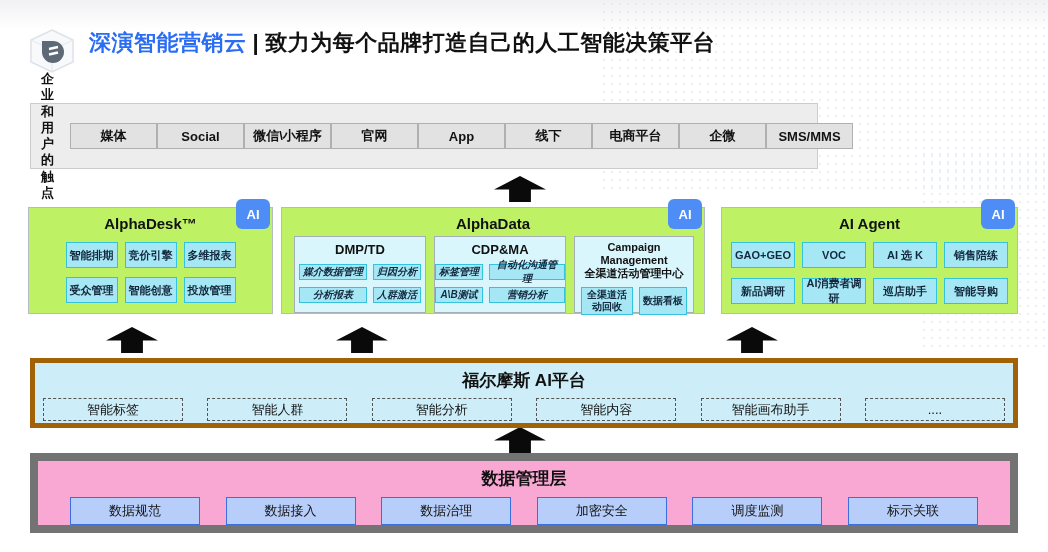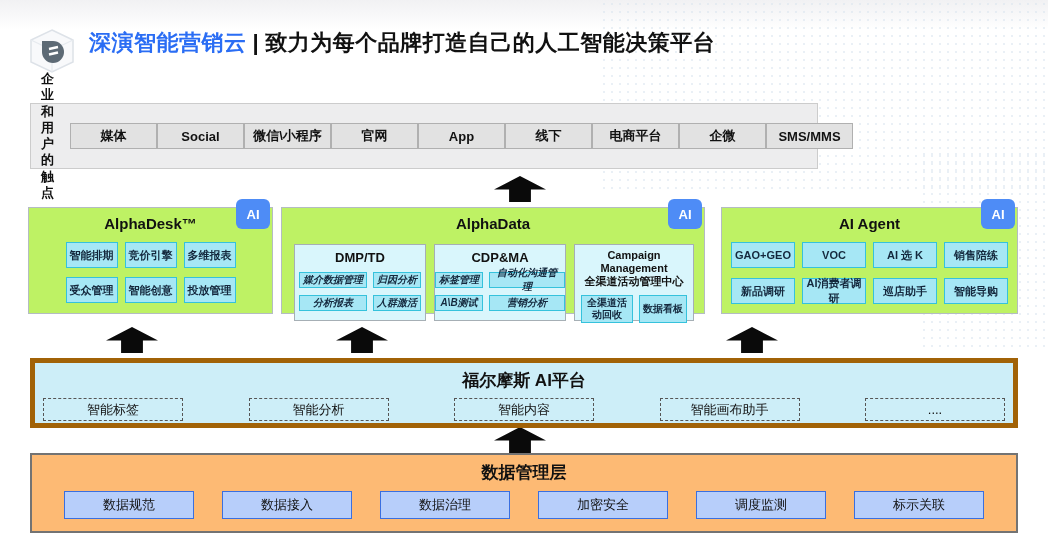--- a/index.html
+++ b/index.html
@@ -45,21 +45,21 @@
   .pg{left:721px;width:297px;}
   .badge{position:absolute;top:-9px;right:2px;width:34px;height:30px;background:#4e8cf6;color:#fff;
          border-radius:6px;display:flex;align-items:center;justify-content:center;
          font-size:13px;font-weight:bold;z-index:3;}
   .ptitle{text-align:center;font-size:15px;font-weight:bold;margin-top:7px;color:#111;}
   .grid3{margin:10px auto 0;display:grid;grid-template-columns:repeat(3,52px);gap:9px 7px;justify-content:center;}
   .grid4{margin:10px auto 0;display:grid;grid-template-columns:repeat(4,64px);gap:10px 7px;justify-content:center;}
   .chip{background:#a6e7f5;border:1px solid #35c2dc;box-sizing:border-box;height:26px;
         display:flex;align-items:center;justify-content:center;font-size:11px;font-weight:bold;
         color:#14283d;text-align:center;}
-  .sub{position:absolute;top:28px;height:77px;background:#d9f6fc;border:1px solid #a6afb5;box-sizing:border-box;margin-top:8px;}
+  .sub{position:absolute;top:28px;height:77px;background:#d9f6fc;border:1px solid #a6afb5;box-sizing:border-box;}
   .sub1{left:12px;width:132px;}
   .sub2{left:152px;width:132px;}
   .sub3{left:292px;width:120px;}
   .stitle{text-align:center;font-size:13px;font-weight:bold;margin-top:5px;}
   .stitle2{text-align:center;font-size:11px;font-weight:bold;margin-top:4px;line-height:1.2;white-space:pre-line;}
   .sgrid{margin:7px auto 0;display:grid;grid-template-columns:auto auto;gap:7px 6px;justify-content:center;font-style:italic;}
   .schip{background:#a6e7f5;border:1px solid #35c2dc;box-sizing:border-box;padding:2px 3px;
          font-size:10px;font-weight:bold;color:#14283d;display:flex;align-items:center;justify-content:center;
          text-align:center;height:16px;}
   .sgrid2{margin:6px auto 0;display:grid;grid-template-columns:52px 48px;gap:6px;justify-content:center;}
@@ -67,21 +67,21 @@
 
   
   .band{position:absolute;left:30px;width:988px;box-sizing:border-box;}
   .ai-band{top:358px;height:70px;background:#cdeef8;border:5px solid #a16207;}
   .btitle{text-align:center;font-size:17px;font-weight:bold;margin-top:6px;color:#111;}
   .drow{display:flex;justify-content:space-between;padding:0 8px;margin-top:6px;}
   .dbox{width:140px;height:23px;border:1px dashed #555;box-sizing:border-box;
         display:flex;align-items:center;justify-content:center;font-size:13px;color:#111;}
 
   
-  .dl-band{top:453px;height:80px;background:#fdba74;border:2px solid #737373;}
+  .dl-band{top:453px;height:80px;background:#f9a8d4;border:8px solid #737373;}
   .brow{display:flex;justify-content:space-between;padding:0 32px;margin-top:7px;}
   .bbox{width:130px;height:28px;background:#b7cefa;border:1px solid #3a6fe0;box-sizing:border-box;
         display:flex;align-items:center;justify-content:center;font-size:13px;color:#111;}
 </style>
 </head>
 <body>
 
 <div class="stage">
   <div class="topfade"></div>
   <div class="dots dots-a"></div>
@@ -178,20 +178,21 @@
       <div class="chip">AI消费者调研</div>
       <div class="chip">巡店助手</div>
       <div class="chip">智能导购</div>
     </div>
   </section>
 
   <section class="band ai-band">
     <div class="btitle">福尔摩斯 AI平台</div>
     <div class="drow">
       <div class="dbox">智能标签</div>
+      <div class="dbox">智能人群</div>
       <div class="dbox">智能分析</div>
       <div class="dbox">智能内容</div>
       <div class="dbox">智能画布助手</div>
       <div class="dbox">....</div>
     </div>
   </section>
 
   <section class="band dl-band">
     <div class="btitle">数据管理层</div>
     <div class="brow">

